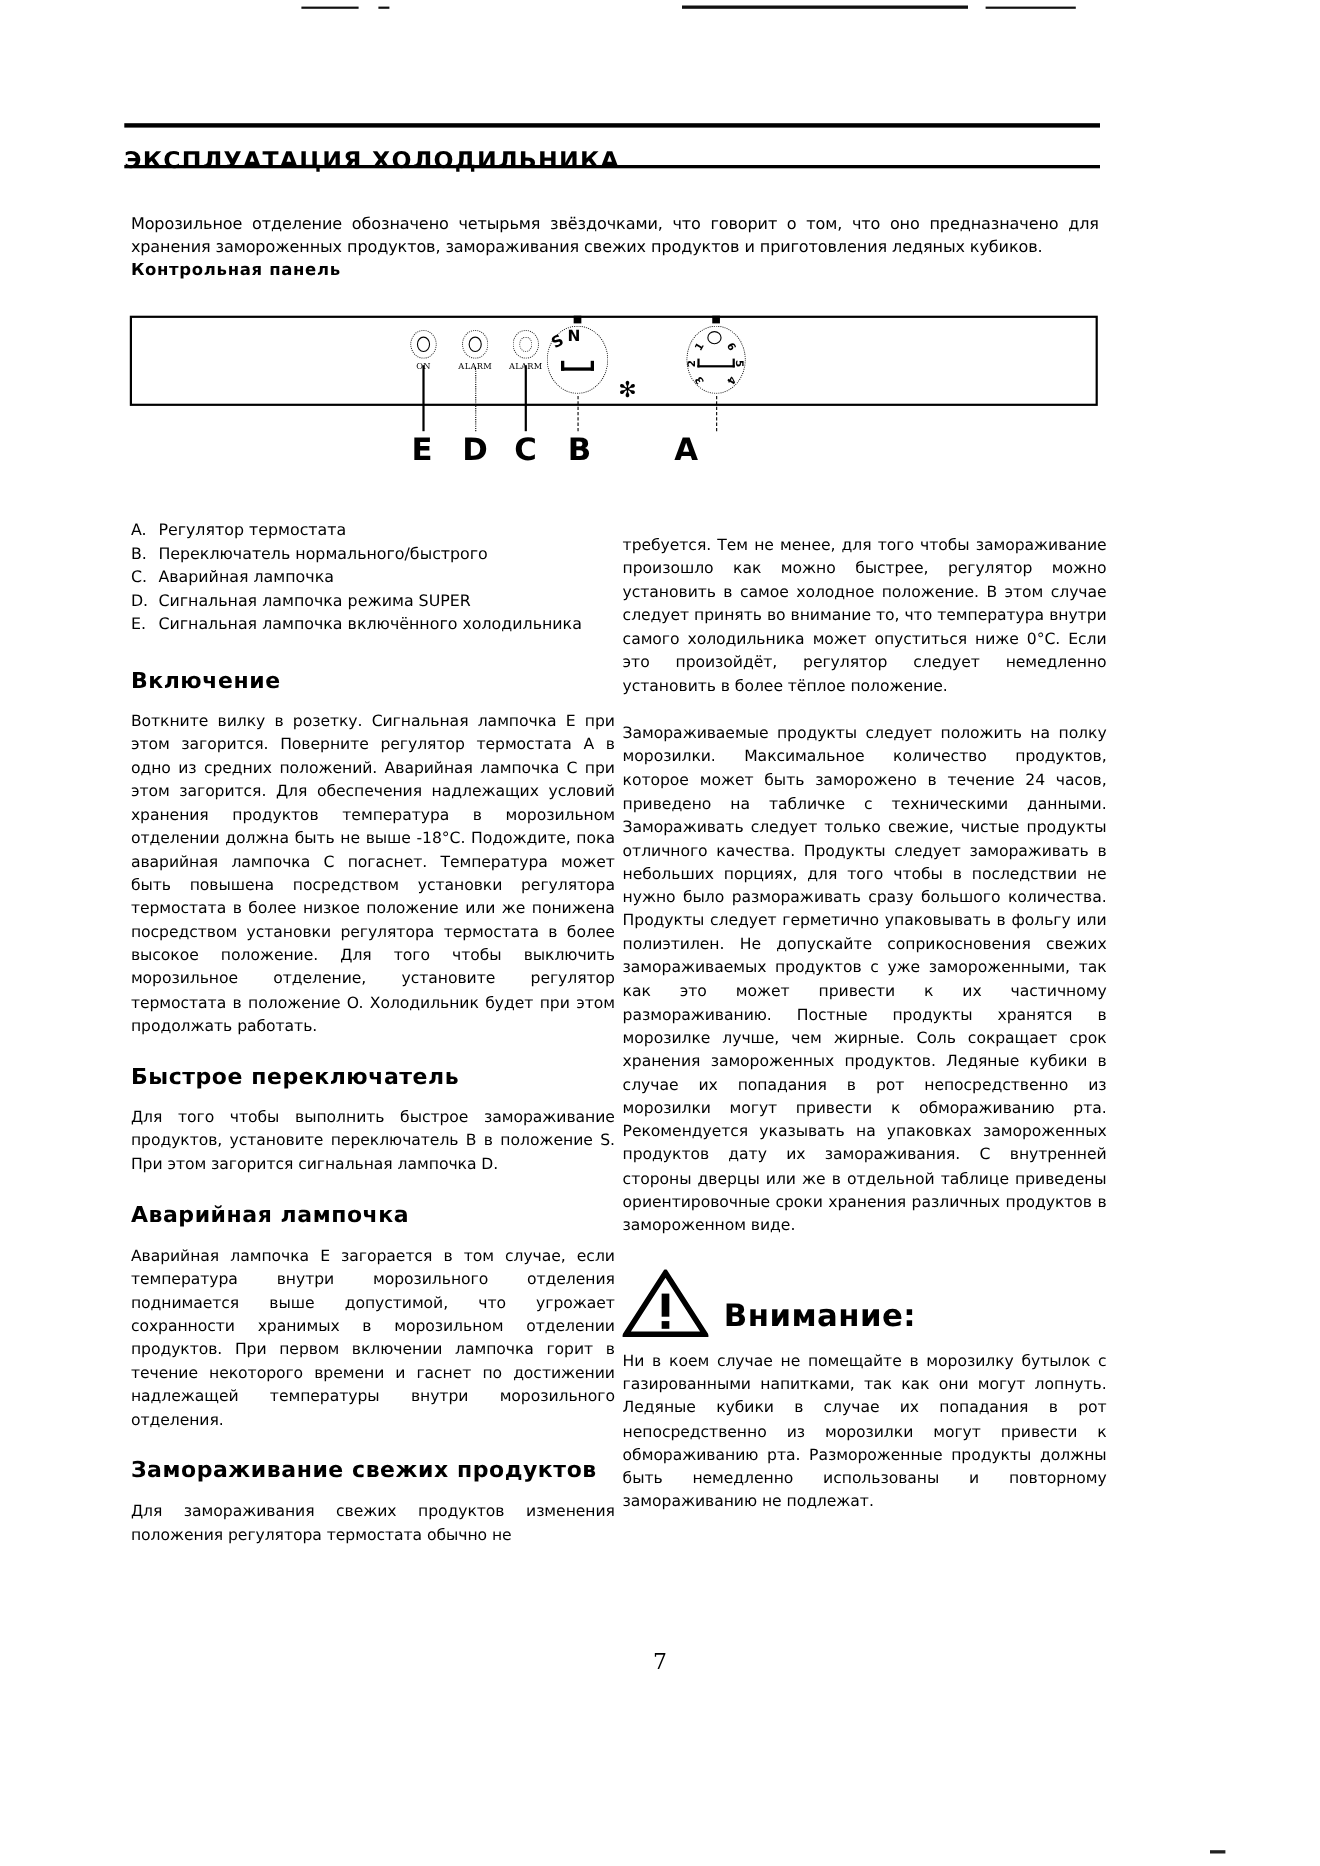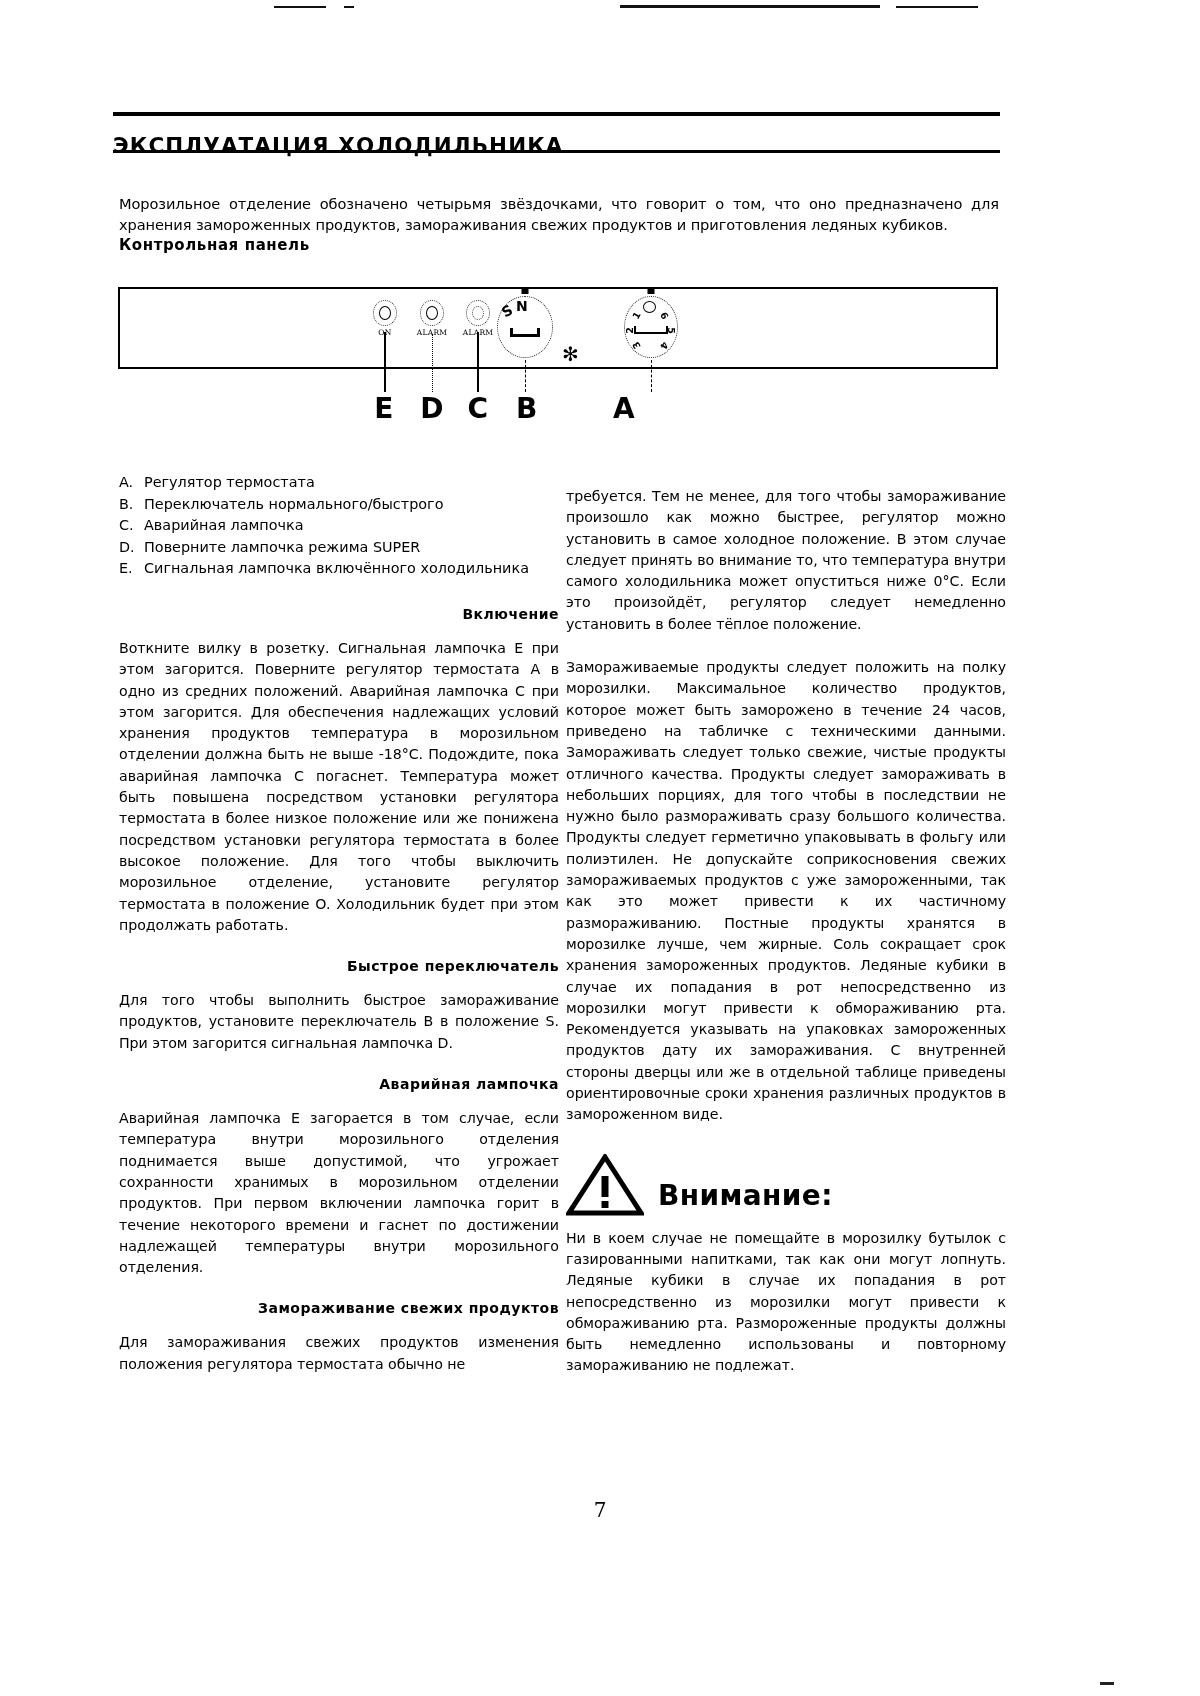--- a/index.html
+++ b/index.html
@@ -138,23 +138,22 @@
   #legend .li{position:relative;padding-left:25px;margin-bottom:0px;}
   #legend .li .key{position:absolute;left:0;top:0;}
   #legend .li .cont{display:block;}
 
   
   .col{position:absolute;width:440px;}
   #col-left{left:119px;top:606px;}
   #col-right{left:566px;top:466px;}
 
   .h3{
-    font-weight:bold;font-size:14px;letter-spacing:0.5px;
+    font-weight:bold;font-size:20px;letter-spacing:0.5px;
     margin:22px 0 16px 0;
-    text-align:right;
   }
   .h3.first{margin-top:0;}
   .p{
     font-size:14.2px;line-height:21.3px;text-align:justify;
     margin:0 0 16px 0;letter-spacing:-0.05px;
   }
   .p.tight{margin-bottom:0;}
 
   
   #warning-block{position:relative;margin-top:28px;}
@@ -258,21 +257,21 @@
     <div class="li">
       <span class="key">B.</span>
       <span>Переключатель нормального/быстрого</span>
     </div>
     <div class="li">
       <span class="key">C.</span>
       <span>Аварийная лампочка</span>
     </div>
     <div class="li">
       <span class="key">D.</span>
-      <span>Поверните лампочка режима SUPER</span>
+      <span>Сигнальная лампочка режима SUPER</span>
     </div>
     <div class="li">
       <span class="key">E.</span>
       <span>Сигнальная лампочка включённого холодильника</span>
     </div>
   </div>
 
   <div class="col" id="col-left">
     <div class="h3 first">Включение</div>
     <p class="p">Воткните вилку в розетку. Сигнальная лампочка E при этом загорится. Поверните регулятор термостата A в одно из средних положений. Аварийная лампочка C при этом загорится. Для обеспечения надлежащих условий хранения продуктов температура в морозильном отделении должна быть не выше -18°C. Подождите, пока аварийная лампочка C погаснет. Температура может быть повышена посредством установки регулятора термостата в более низкое положение или же понижена посредством установки регулятора термостата в более высокое положение. Для того чтобы выключить морозильное отделение, установите регулятор термостата в положение O. Холодильник будет при этом продолжать работать.</p>

